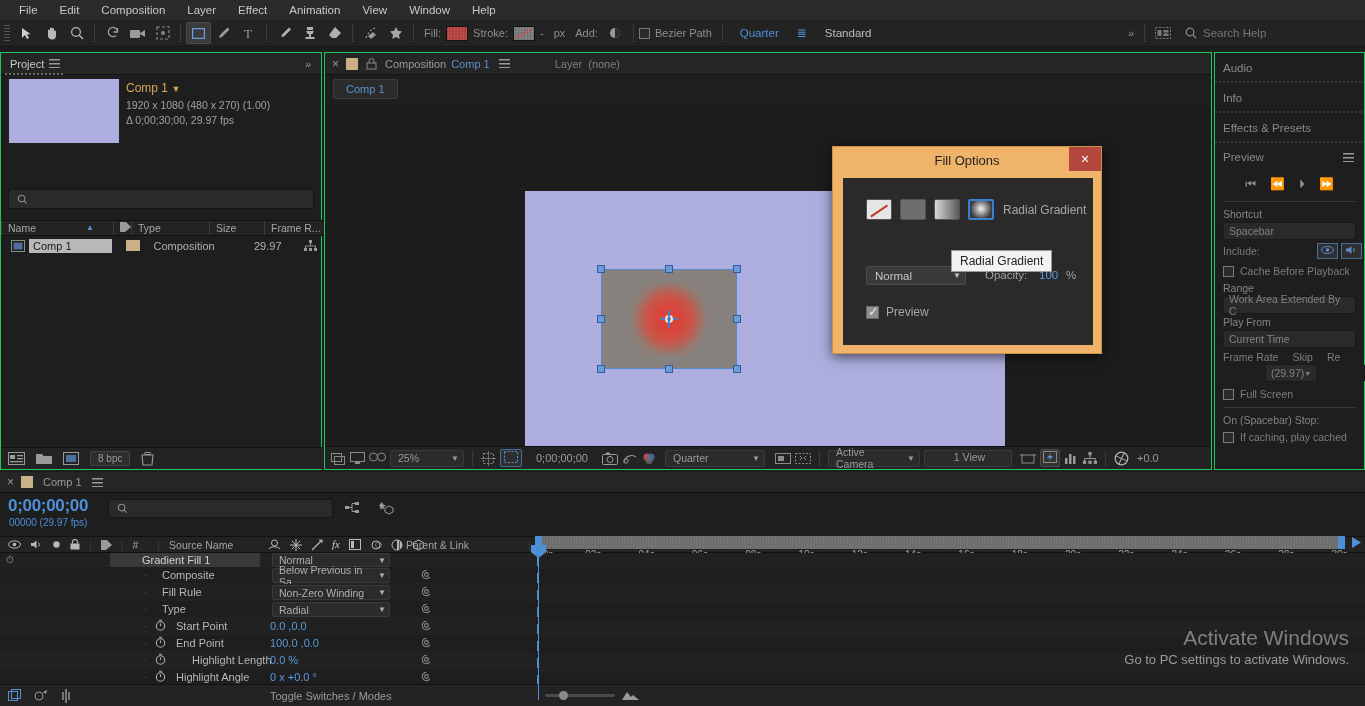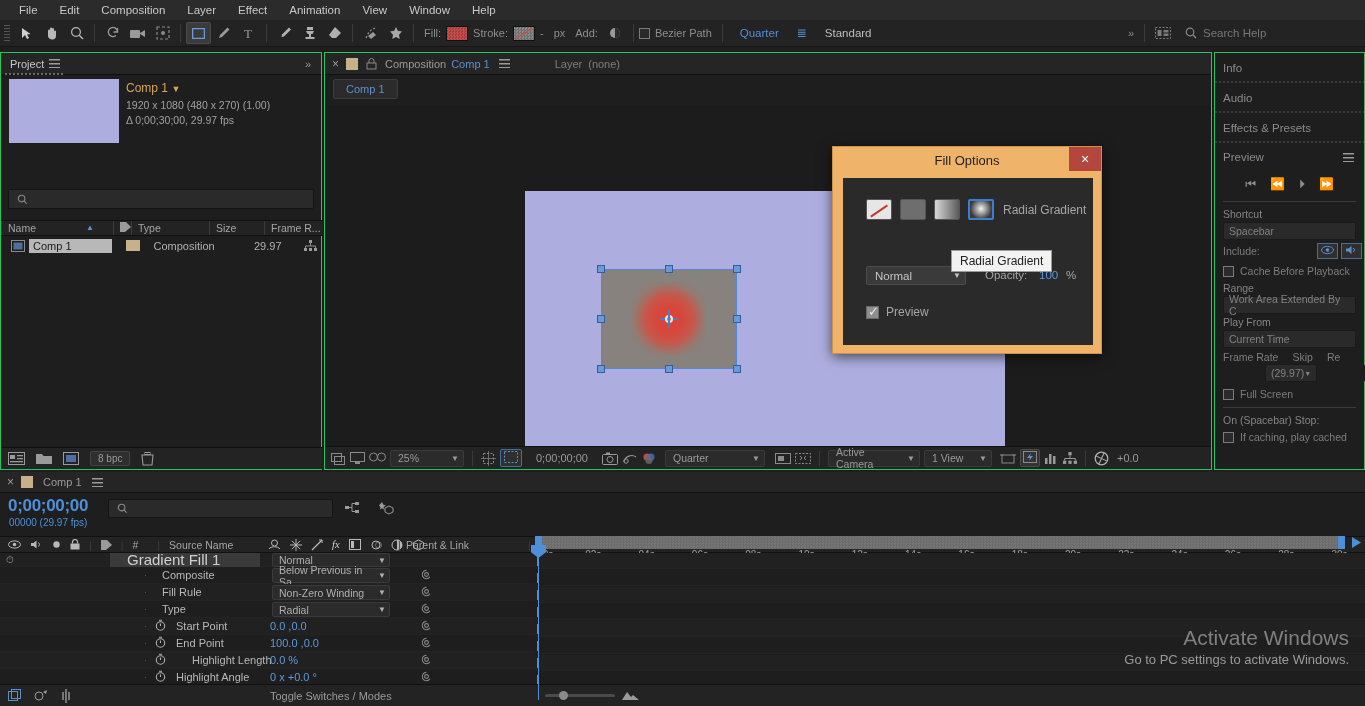--- a/index.html
+++ b/index.html
@@ -523,21 +523,21 @@
         </svg>
       <svg width="16" height="13" viewBox="0 0 16 13">
           <rect x="0.5" y="1.5" width="15" height="10" fill="none" stroke="#8a8a8a" stroke-dasharray="2 1.5"></rect>
           <path d="M5 4l2 2-2 2M11 4L9 6l2 2" stroke="#8a8a8a" fill="none"></path>
         </svg>
       <div class="cvsep"></div>
       <div class="ddown" style="width:92px;justify-content:space-between;">
         <span>Active Camera</span>
         <span style="font-size:8px;">▼</span>
       </div>
-      <div class="ddown" style="width:68px;">
+      <div class="ddown" style="width:88px;flex-direction:column;">
         <span>1 View</span>
         <span style="font-size:8px;">▼</span>
       </div>
       <svg width="16" height="13" viewBox="0 0 16 13" style="margin-left:4px;">
           <rect x="2" y="3" width="12" height="8" fill="none" stroke="#8a8a8a"></rect>
           <path d="M0 3h3M13 3h3" stroke="#8a8a8a"></path>
         </svg>
       <div style="background:#343434;border:1px solid #4a4a4a;border-radius:2px;padding:1px 2px;">
         <svg width="14" height="12" viewBox="0 0 14 12">
             <rect x="0.5" y="0.5" width="13" height="11" fill="none" stroke="#8a8a8a"></rect>
@@ -559,22 +559,22 @@
       <div class="cvsep"></div>
       <svg width="15" height="15" viewBox="0 0 15 15">
           <circle cx="7.5" cy="7.5" r="6.3" fill="none" stroke="#b0b0b0" stroke-width="1.3"></circle>
           <path d="M7.5 1.2v12.6M1.2 7.5h12.6" stroke="#b0b0b0" stroke-width="1" transform="rotate(25 7.5 7.5)"></path>
         </svg>
       <span style="color:#9a9a9a;padding-left:4px;">+0.0</span>
     </div>
   </div>
 
   <div class="panel rightpanel">
+    <div class="rsec">Audio</div>
     <div class="rsec">Info</div>
-    <div class="rsec">Audio</div>
     <div class="rsec">Effects &amp; Presets</div>
     <div class="prevhdr">
       <span>Preview</span>
       <span class="hamb"></span>
     </div>
     <div class="transport">
       <span>⏮</span>
       <span>⏪</span>
       <span>⏵</span>
       <span>⏩</span>
@@ -765,21 +765,21 @@
           <div class="tick" style="left: 804.5px;"></div>
           <div class="tlab" style="left: 804.5px;">30s</div>
         </div>
     </div>
 
     <div class="layerarea" id="layerrows">
         <div class="lrow" style="height: 14px;">
           <span style="position:absolute;left:6px;color:#9a9a9a;font-size:10px;">⏱</span>
           <span style="position:absolute;left:128px;color:#9a9a9a;font-size:9px;">▼</span>
           <span class="lsel" style="height:14px;"></span>
-          <span style="position:absolute;left:127px;color:#d0d0d0;font-size:15px;">Gradient Fill 1</span>
+          <span style="position:absolute;left:142px;color:#d0d0d0;font-size:11px;">Gradient Fill 1</span>
           <span class="dd2" style="top:0;height:14px;">
             <span>Normal</span>
             <span style="font-size:8px;">▼</span>
           </span>
         </div>
         <div class="lrow">
           <span style="position:absolute;left:144px;color:#5c5c5c;font-size:9px;">·</span>
           <span class="lname" style="left:162px;">Composite</span>
           <span class="dd2">
             <span>Below Previous in Sa</span>

